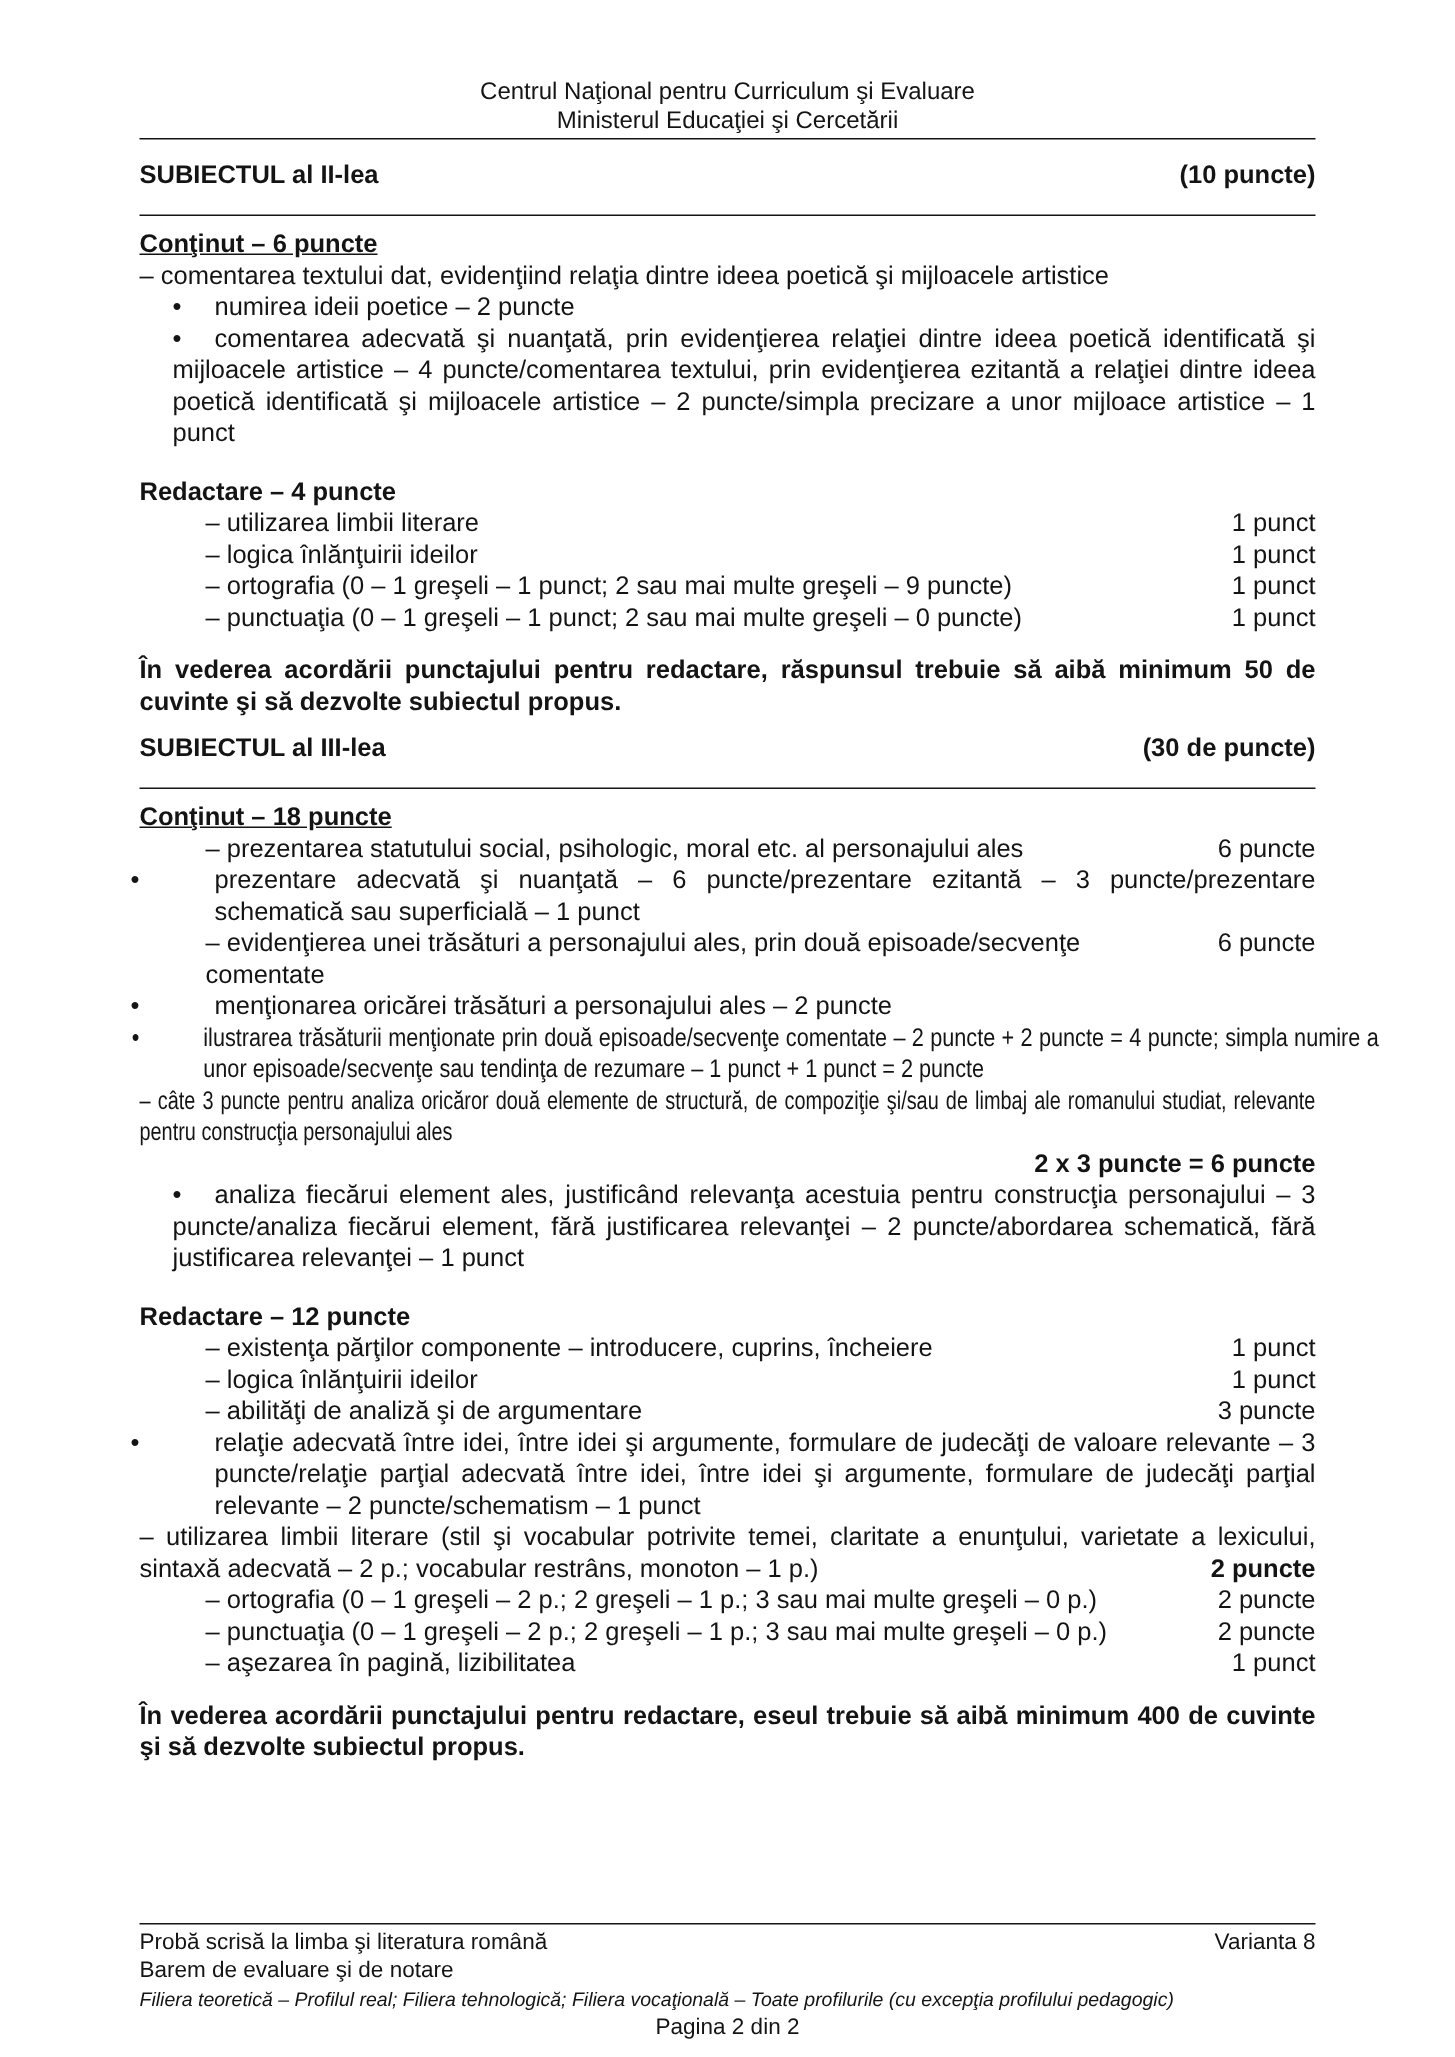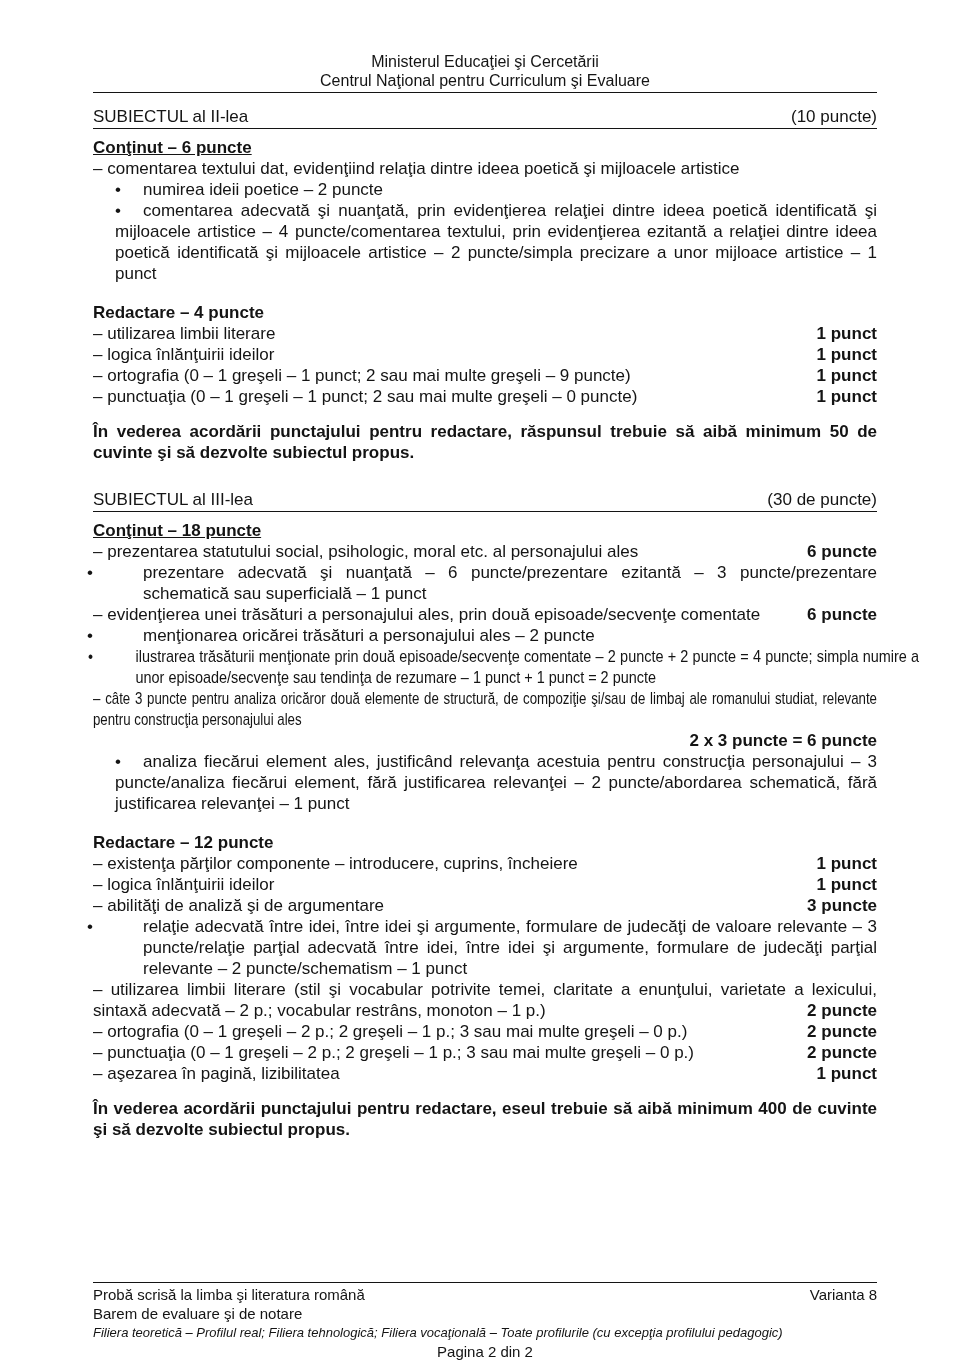--- a/index.html
+++ b/index.html
@@ -14,30 +14,30 @@
     overflow:hidden;
   }
   p,div{margin:0;padding:0;}
   .b{font-weight:bold;}
   .just{text-align:justify;}
   .center{text-align:center;}
   .hdr{font-size:16px;line-height:19px;text-align:center;}
   .hrule{border-bottom:1.5px solid #141414;margin-top:2px;}
   .subj-row{
     display:flex;justify-content:space-between;
-    font-weight:normal;border-bottom:1.5px solid #141414;
-    padding-bottom:1px;margin-top:13px;white-space:nowrap;
+    font-weight:bold;border-bottom:1.5px solid #141414;
+    padding-bottom:16px;margin-top:13px;white-space:nowrap;
   }
   .mt8{margin-top:8px;text-decoration:underline;}
   .mt14{margin-top:14px;}
   .mt18{margin-top:18px;}
-  .mt22{margin-top:26px;}
+  .mt22{margin-top:10px;}
   .row{display:flex;justify-content:space-between;}
-  .row .lbl{flex:1 1 auto;}
-  .row .pts{font-weight:bold;white-space:nowrap;margin-left:8px;}
+  .row .lbl{flex:1 1 auto;margin-left:44px;}
+  .row .pts{font-weight:normal;white-space:nowrap;margin-left:8px;}
   .rel{position:relative;}
   .pts-abs{position:absolute;right:0;bottom:0;font-weight:bold;}
   .bullet{text-align:justify;}
   .bullet::before{content:"\2022";display:inline-block;width:28px;}
   .flush{padding-left:22px;}
   .hang{padding-left:50px;text-indent:-28px;}
   .sq85{transform:scaleX(0.85);transform-origin:0 50%;width:117.6%;}
   .sq78{transform:scaleX(0.78);transform-origin:0 50%;width:128.2%;}
   .right-bold{text-align:right;font-weight:bold;}
   .spacer{flex:1 1 0;min-height:0;}
@@ -45,22 +45,22 @@
   .footer .frule{border-bottom:1px solid #141414;margin-bottom:2px;}
   .footer .f1{display:flex;justify-content:space-between;}
   .footer .ital{font-style:italic;font-size:13px;}
 </style>
 </head>
 <body>
 
 <div class="page">
 
   <div class="hdr">
+    <div>Centrul Naţional pentru Curriculum şi Evaluare</div>
     <div>Ministerul Educaţiei şi Cercetării</div>
-    <div>Centrul Naţional pentru Curriculum şi Evaluare</div>
   </div>
   <div class="hrule"></div>
 
   <div class="subj-row">
     <span>SUBIECTUL al II-lea</span>
     <span>(10 puncte)</span>
   </div>
 
   <p class="b mt8">Conţinut – 6 puncte</p>
   <p>– comentarea textului dat, evidenţiind relaţia dintre ideea poetică şi mijloacele artistice</p>

